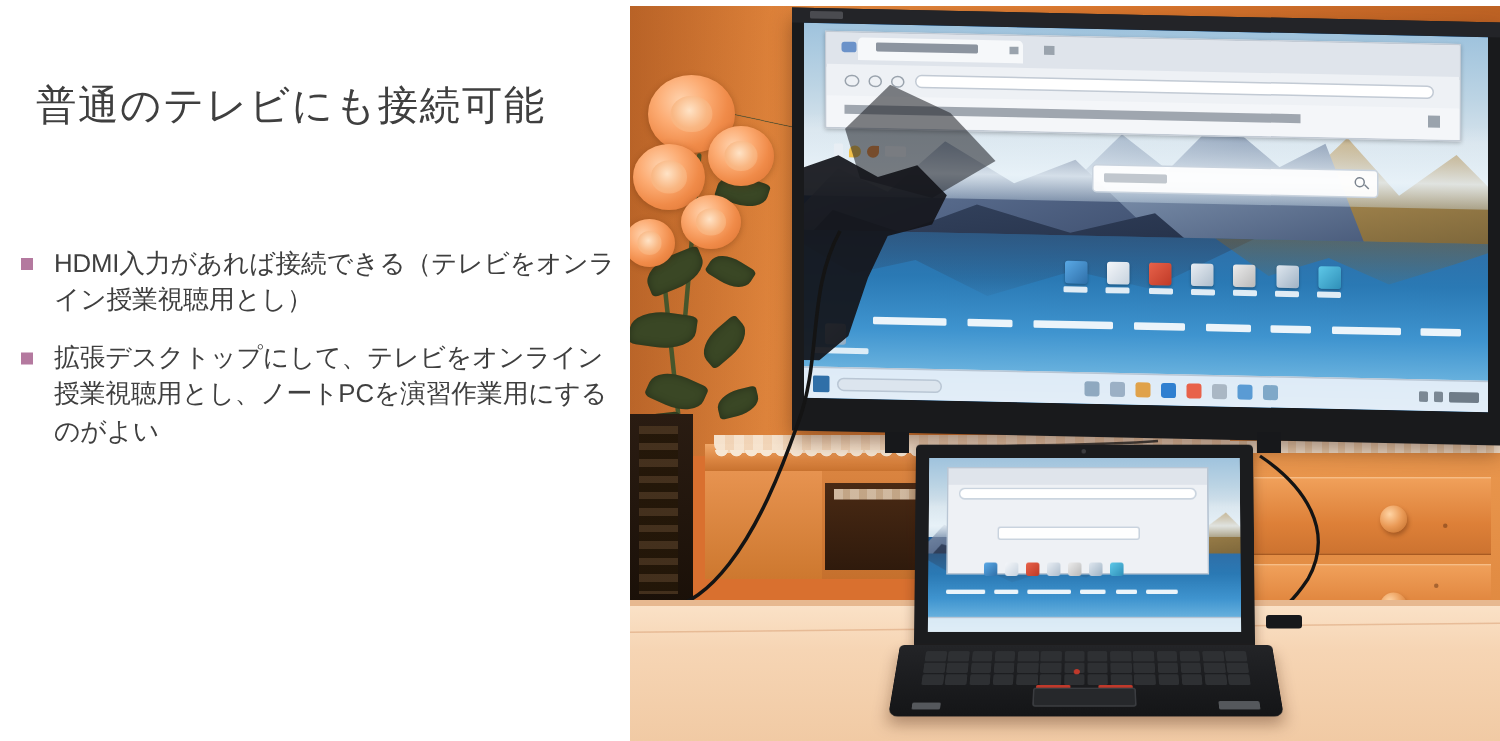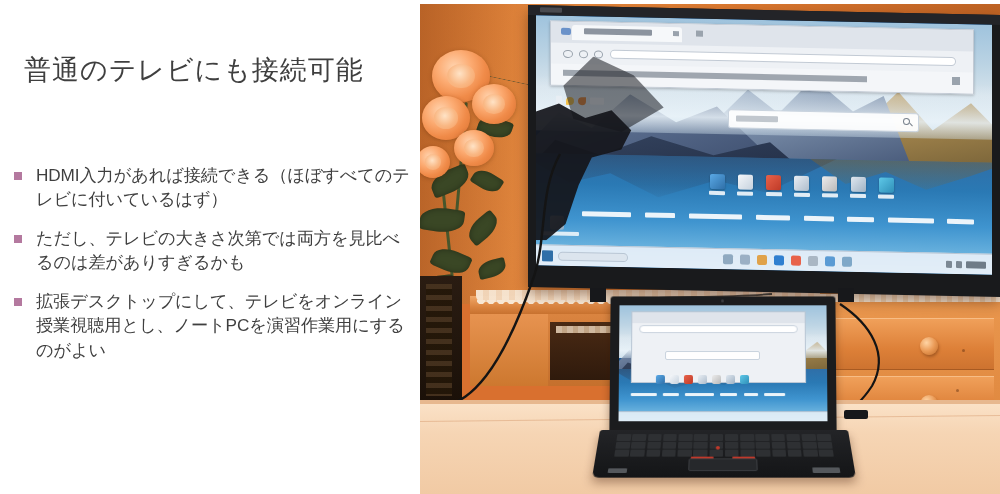--- a/index.html
+++ b/index.html
@@ -507,27 +507,23 @@
 <div id="slide">
 
   <div id="text-col">
 
     <div id="page-title">普通のテレビにも接続可能</div>
 
     <div id="bullet-list">
 
       <div class="bullet-row">
         <span class="bullet-marker"></span>
-        <span class="bullet-text">HDMI入力があれば接続できる（ほぼすべてのテレビに付いているはず）</span>
+        <span class="bullet-text">HDMI入力があれば接続できる（テレビをオンライン授業視聴用とし）</span>
       </div>
 
-      <div class="bullet-row">
-        <span class="bullet-marker"></span>
-        <span class="bullet-text">ただし、テレビの大きさ次第では両方を見比べるのは差がありすぎるかも</span>
-      </div>
 
 
       <div class="bullet-row">
         <span class="bullet-marker"></span>
         <span class="bullet-text">拡張デスクトップにして、テレビをオンライン授業視聴用とし、ノートPCを演習作業用にするのがよい</span>
       </div>
 
     </div>
   </div>
 

